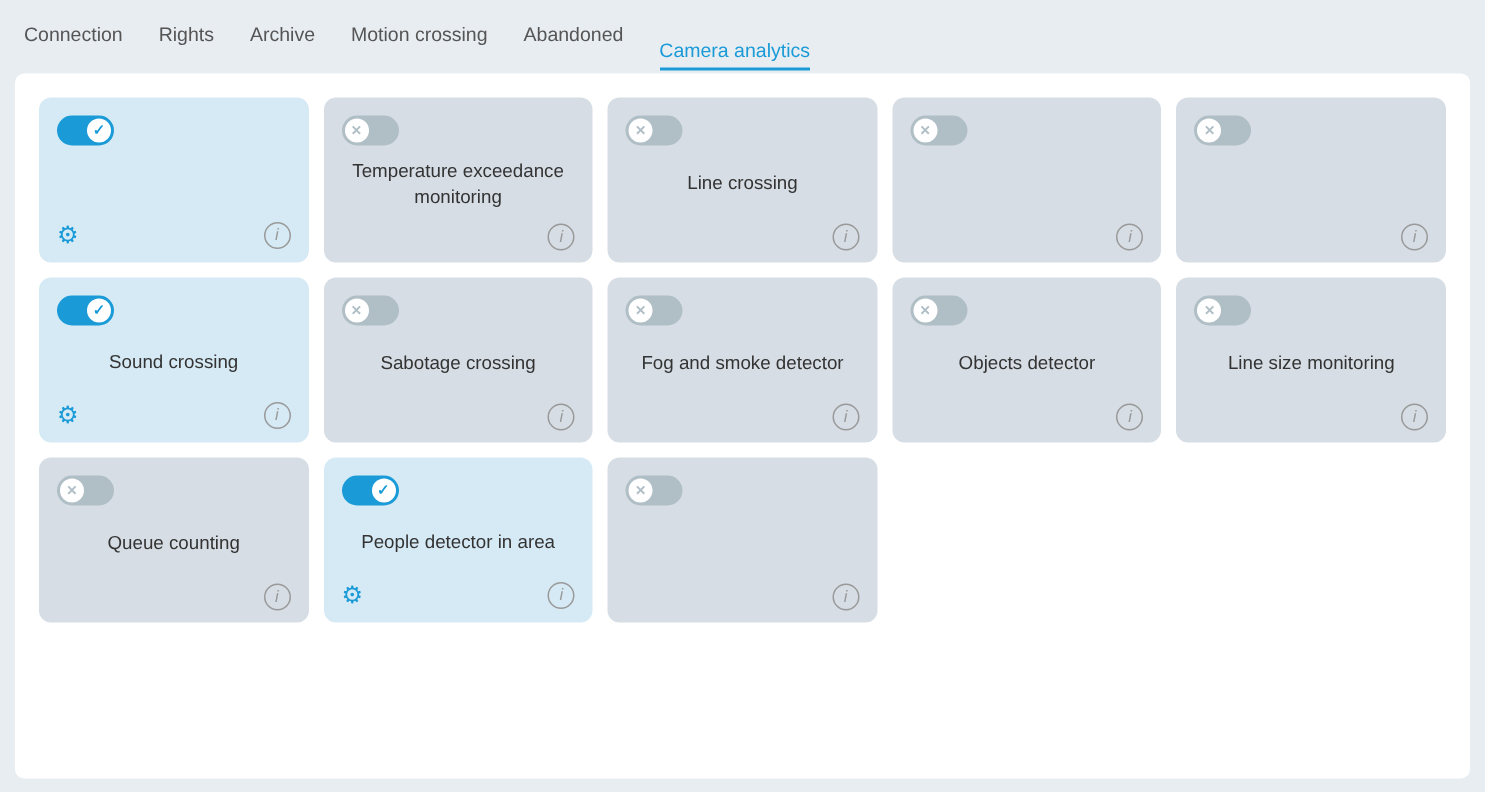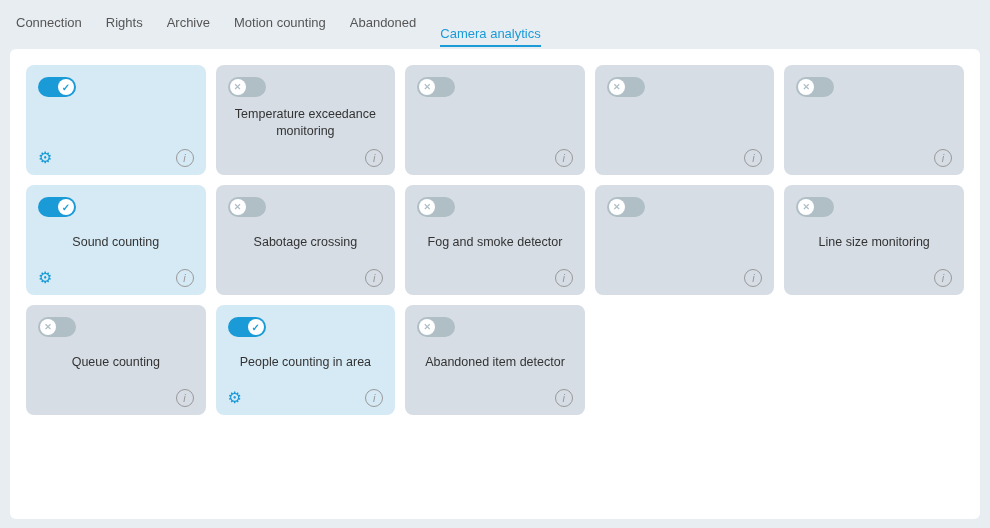--- a/index.html
+++ b/index.html
@@ -169,21 +169,21 @@
       cursor: pointer;
     }
   </style>
 </head>
 <body>
 
 <div class="top-nav">
 <div class="nav-item">Connection</div>
     <div class="nav-item">Rights</div>
     <div class="nav-item">Archive</div>
-    <div class="nav-item">Motion counting</div>
+    <div class="nav-item">Motion crossing</div>
     <div class="nav-item">Abandoned</div>
     <div class="nav-item active">Camera analytics</div>
   </div>
 
 <div class="main-content">
   <div class="cards-grid">
   <div class="card active-card">
         <div style="display:flex;justify-content:flex-start;">
           <div class="toggle">
             <div class="toggle-track on">
@@ -212,20 +212,21 @@
         </div>
       </div>
       <div class="card">
         <div style="display:flex;justify-content:flex-start;">
           <div class="toggle-x">
             <div class="toggle-x-knob">
               <span class="x-mark">✕</span>
             </div>
           </div>
         </div>
+        <div class="card-label">Line crossing</div>
         <div class="card-footer-right">
           <div class="info-icon">i</div>
         </div>
       </div>
       <div class="card">
         <div style="display:flex;justify-content:flex-start;">
           <div class="toggle-x">
             <div class="toggle-x-knob">
               <span class="x-mark">✕</span>
             </div>
@@ -250,21 +251,21 @@
       <div class="card active-card">
         <div style="display:flex;justify-content:flex-start;">
           <div class="toggle">
             <div class="toggle-track on">
               <div class="toggle-knob on">
                 <span class="check-mark">✓</span>
               </div>
             </div>
           </div>
         </div>
-        <div class="card-label">Sound counting</div>
+        <div class="card-label">Sound crossing</div>
         <div class="card-footer">
           <span class="settings-icon">⚙</span>
           <div class="info-icon">i</div>
         </div>
       </div>
       <div class="card">
         <div style="display:flex;justify-content:flex-start;">
           <div class="toggle-x">
             <div class="toggle-x-knob">
               <span class="x-mark">✕</span>
@@ -290,20 +291,21 @@
         </div>
       </div>
       <div class="card">
         <div style="display:flex;justify-content:flex-start;">
           <div class="toggle-x">
             <div class="toggle-x-knob">
               <span class="x-mark">✕</span>
             </div>
           </div>
         </div>
+        <div class="card-label">Objects detector</div>
         <div class="card-footer-right">
           <div class="info-icon">i</div>
         </div>
       </div>
       <div class="card">
         <div style="display:flex;justify-content:flex-start;">
           <div class="toggle-x">
             <div class="toggle-x-knob">
               <span class="x-mark">✕</span>
             </div>
@@ -330,33 +332,32 @@
       <div class="card active-card">
         <div style="display:flex;justify-content:flex-start;">
           <div class="toggle">
             <div class="toggle-track on">
               <div class="toggle-knob on">
                 <span class="check-mark">✓</span>
               </div>
             </div>
           </div>
         </div>
-        <div class="card-label">People counting in area</div>
+        <div class="card-label">People detector in area</div>
         <div class="card-footer">
           <span class="settings-icon">⚙</span>
           <div class="info-icon">i</div>
         </div>
       </div>
       <div class="card">
         <div style="display:flex;justify-content:flex-start;">
           <div class="toggle-x">
             <div class="toggle-x-knob">
               <span class="x-mark">✕</span>
             </div>
           </div>
         </div>
-        <div class="card-label">Abandoned item detector</div>
         <div class="card-footer-right">
           <div class="info-icon">i</div>
         </div>
       </div>
     </div>
 </div>
 
 </body></html>

